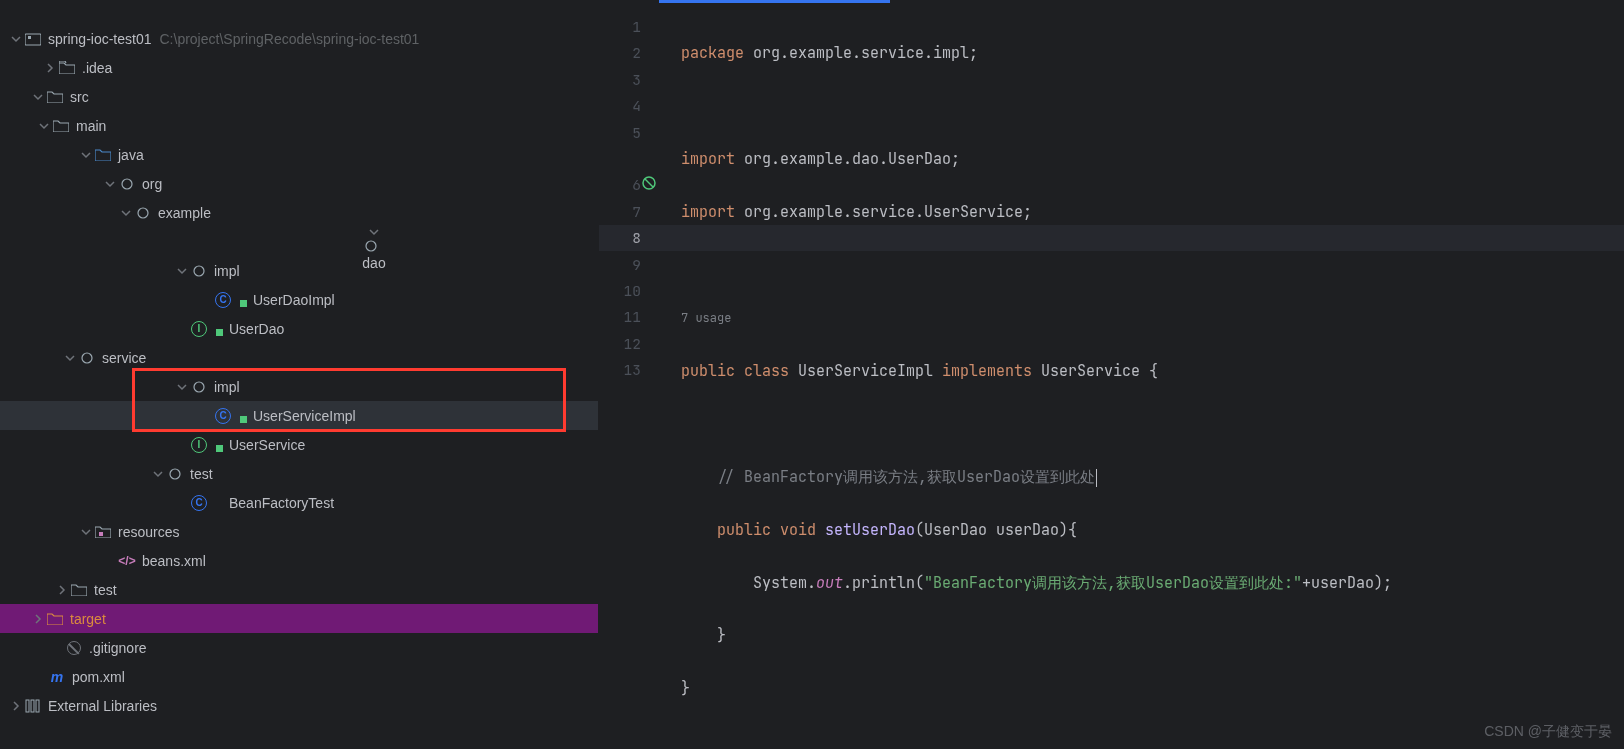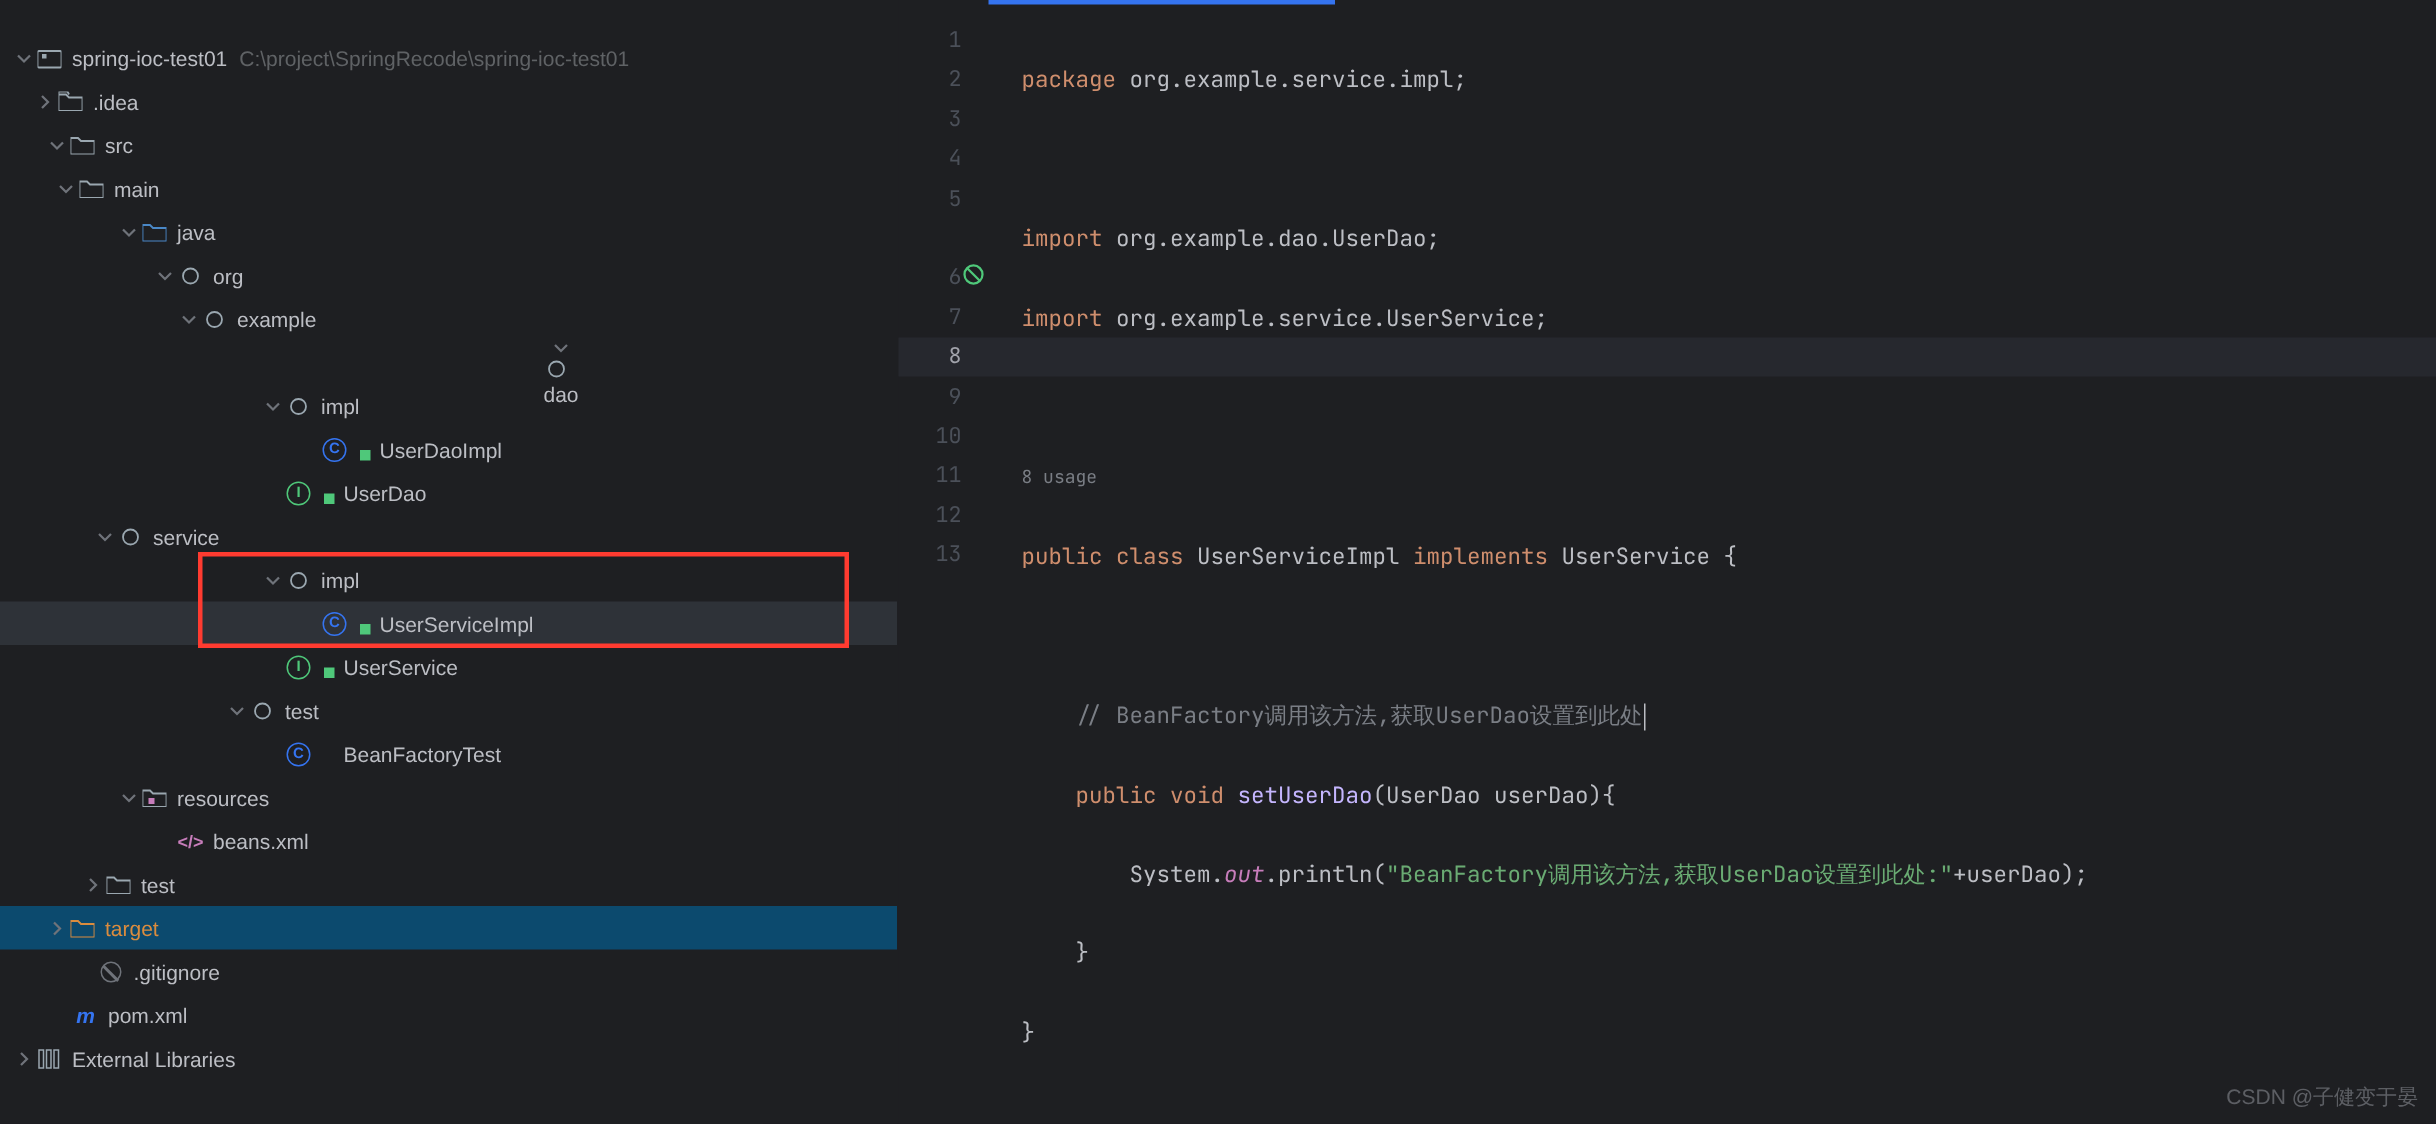--- a/index.html
+++ b/index.html
@@ -1,21 +1,21 @@
 <!DOCTYPE html>
 <html><head>
 <meta charset="utf-8">
 <style>
 * { box-sizing: border-box; margin: 0; padding: 0; }
 body { width: 1624px; height: 749px; background: #1e1f22; color: #bcbec4; font-family: "Segoe UI", sans-serif; font-size: 14px; display: flex; overflow: hidden; }
 .sidebar { width: 598px; background: #1e1f22; overflow: hidden; }
 .tree { padding-top: 24px; }
 .tree-row { display: flex; align-items: center; height: 29px; padding-left: 8px; cursor: default; }
 .tree-row.selected-dark { background: #2e3238; }
-.tree-row.selected-target { background: #0c4a6e; text-align: right; }
+.tree-row.selected-target { background: #701a75; text-align: right; }
 .arrow { width: 16px; height: 16px; display: flex; align-items: center; justify-content: center; color: #6f737a; }
 .arrow svg { width: 10px; height: 10px; }
 .icon { width: 18px; height: 18px; display: flex; align-items: center; justify-content: center; margin-right: 6px; flex-shrink:0;}
 .icon-folder { color: #9aa7b0; }
 .icon-folder-src { color: #4a88c7; }
 .label { white-space: nowrap; }
 .path-label { color: #5f6265; margin-left: 8px; }
 .red-box { border: 3px solid #ff3b30; position: absolute; left: 132px; top: 368px; width: 434px; height: 64px; pointer-events: none; }
 .editor { flex: 1; background: #1e1f22; position: relative; border-left: 1px solid #1e1f22; }
 .tab-underline { position: absolute; top: 0; left: 60px; width: 231px; height: 3px; background: #3574f0; }
@@ -56,21 +56,21 @@
       <span class="icon icon-folder">
           <svg width="16" height="14" viewBox="0 0 16 14">
             <rect x="0" y="2" width="16" height="11" rx="1" fill="none" stroke="#9aa7b0" stroke-width="1.2"></rect>
             <rect x="3" y="4" width="3" height="3" fill="#9aa7b0"></rect>
           </svg>
         </span>
       <span class="label" style="font-weight:500;">spring-ioc-test01</span>
       <span class="path-label">C:\project\SpringRecode\spring-ioc-test01</span>
     </div>
 
-    <div class="tree-row" style="padding-left:22px;">
+    <div class="tree-row" style="padding-left:42px;">
       <span class="arrow">
           <svg viewBox="0 0 10 10">
             <path d="M3 1 L7 5 L3 9" fill="none" stroke="currentColor" stroke-width="1.5"></path>
           </svg>
         </span>
       <span class="icon icon-folder">
           <svg width="16" height="13" viewBox="0 0 16 13">
             <path d="M0 2 L5 2 L7 4 L16 4 L16 13 L0 13 Z M0 2 L0 0 L6 0 L7 2" fill="none" stroke="#9aa7b0" stroke-width="1.2"></path>
           </svg>
         </span>
@@ -360,21 +360,21 @@
         <circle cx="7" cy="7" r="6" fill="none" stroke="#4fc87a" stroke-width="1.5"></circle>
         <line x1="3" y1="3" x2="11" y2="11" stroke="#4fc87a" stroke-width="1.5"></line>
       </svg>
   </span>
   <div class="code">
 <div><span class="kw">package</span><span> org.example.service.impl;</span></div>
 <div>&nbsp;</div>
 <div><span class="kw">import</span><span> org.example.dao.UserDao;</span></div>
 <div><span class="kw">import</span><span> org.example.service.UserService;</span></div>
 <div>&nbsp;</div>
-<div><span class="usage">8 usage</span></div>
+<div><span class="usage">7 usage</span></div>
 <div><span class="kw">public </span><span class="kw">class </span><span>UserServiceImpl </span><span class="kw">implements </span><span>UserService {</span></div>
 <div>&nbsp;</div>
 <div><span class="cmt">    // BeanFactory调用该方法,获取UserDao设置到此处</span><span class="cursor-caret"></span></div>
 <div><span class="kw">    public </span><span class="kw">void </span><span class="fn">setUserDao</span><span>(UserDao userDao){</span></div>
 <div><span>        System.</span><span class="static-field">out</span><span>.println(</span><span class="str">"BeanFactory调用该方法,获取UserDao设置到此处:"</span><span>+userDao);</span></div>
 <div><span>    }</span></div>
 <div><span>}</span></div>
 <div>&nbsp;</div>
   </div>
 </div>

